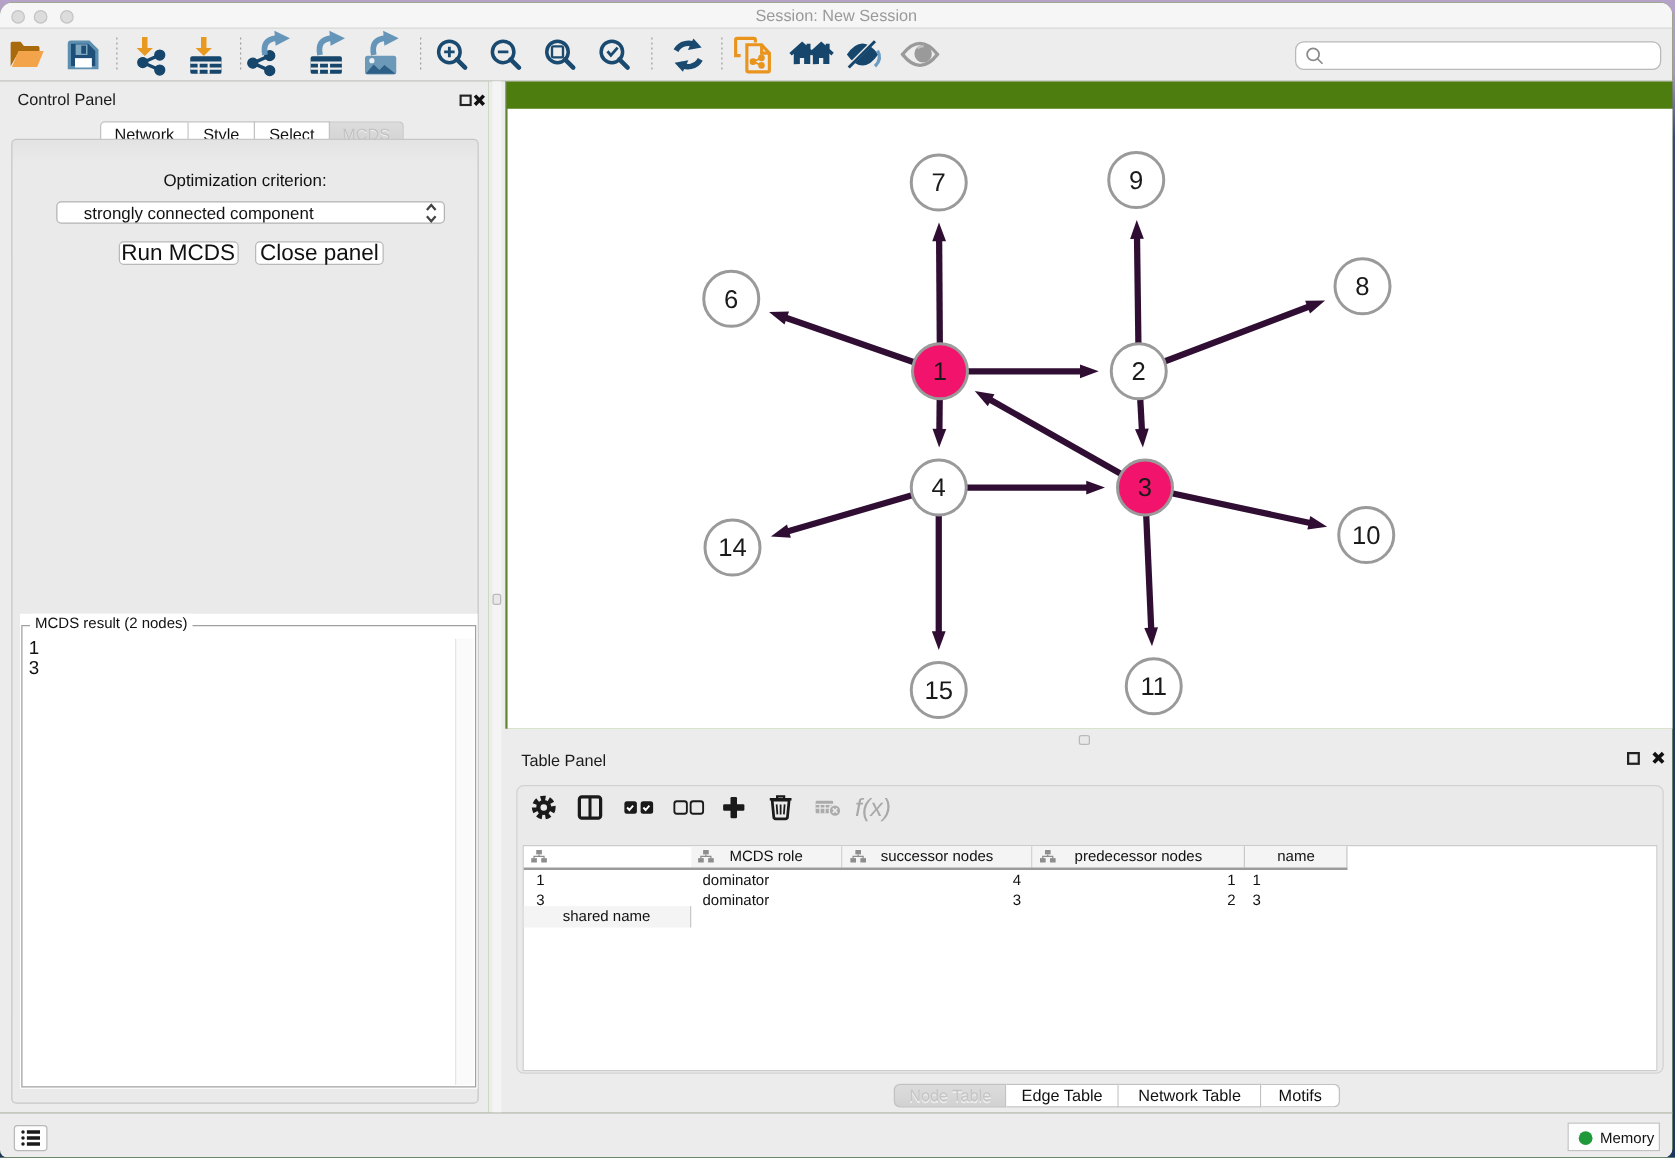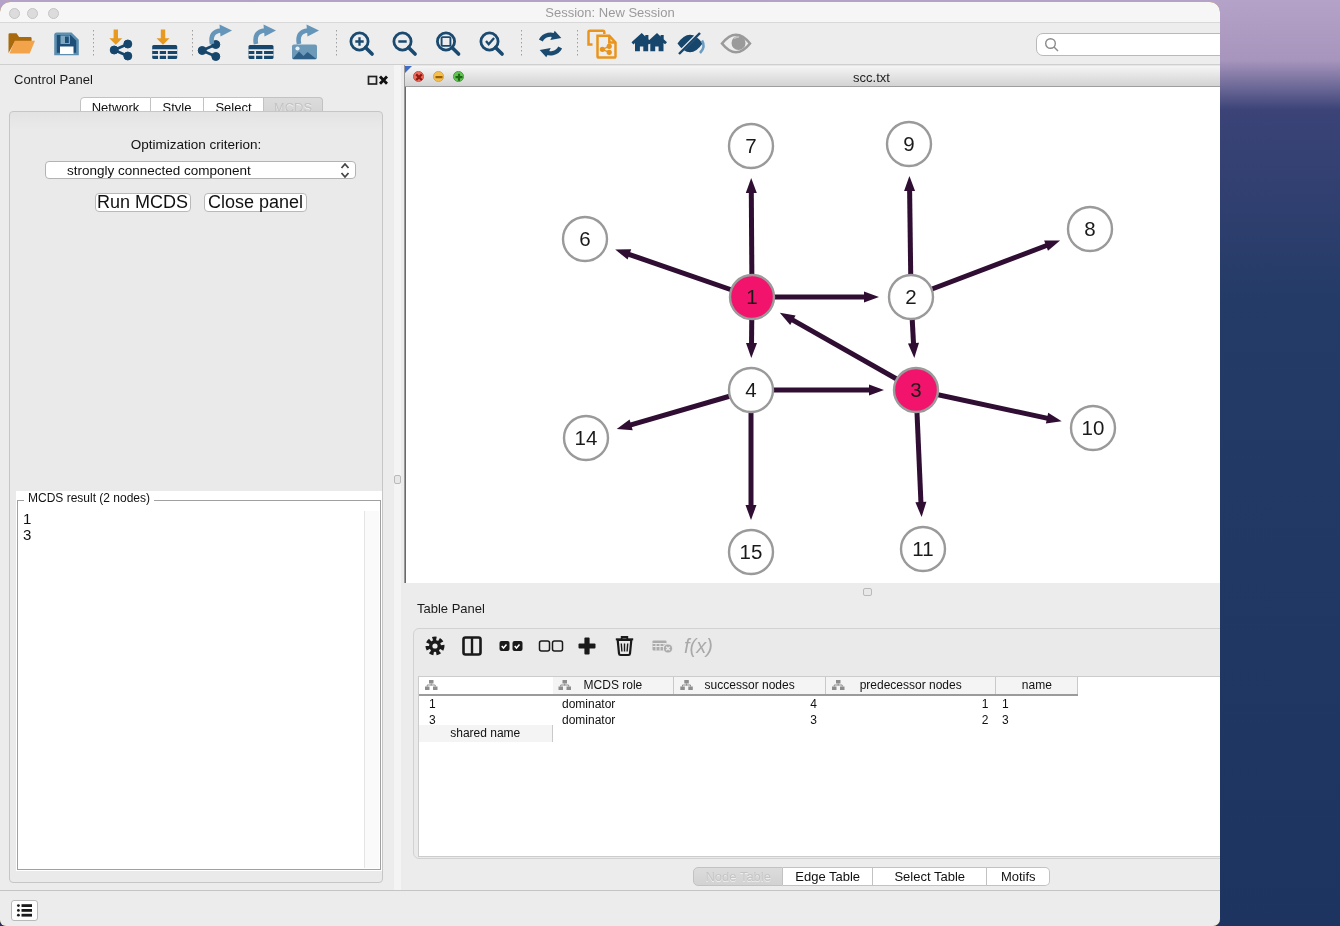--- a/index.html
+++ b/index.html
@@ -3,22 +3,22 @@
 <meta charset="utf-8">
 <style>
 * { margin:0; padding:0; box-sizing:border-box; }
 html,body { width:1340px; height:926px; overflow:hidden; }
 body {
   font-family:"Liberation Sans", sans-serif;
   background:linear-gradient(to bottom, #b4a2c8 0px, #a795bd 60px, #3b4377 110px, #243B67 300px, #1d3460 926px);
   position:relative;
 }
 #win {
-  position:absolute; left:0; top:2px; width:1220px; height:924px;
-  background:#a16207; border-radius:10px 10px 7px 6px;
+  position:absolute; left:0; top:2px; width:1338px; height:924px;
+  background:#4d7c0f; border-radius:10px 10px 7px 6px;
   overflow:hidden;
 }
 
 #titlebar { position:absolute; left:0; top:0; width:100%; height:21px; background:#f6f6f6; border-bottom:1px solid #d8d8d8;}
 #titlebar .circ { position:absolute; top:6px; width:11px; height:11px; border-radius:50%; background:#dcdcdc; border:1px solid #c4c4c4; }
 #title-text { position:absolute; top:3px; left:0; width:100%; text-align:center; font-size:13px; color:#9a9a9a; }
 
 #toolbar { position:absolute; left:0; top:21px; width:100%; height:42px; background:#ededed; border-bottom:1px solid #cfcfcf; }
 #searchbox { position:absolute; left:1036px; top:10px; width:293px; height:23px; background:#fff; border:1px solid #b9b9b9; border-radius:7px; }
 
@@ -245,34 +245,20 @@
         <div id="mcds-label">MCDS result (2 nodes)</div>
         <div style="position:absolute; left:7px; top:20px; font-size:15px; color:#111; line-height:16px;">1<br>3</div>
       </div>
     </div>
   </div>
   <div id="vsplit">
       <div id="vsplit-band"></div>
       <div id="vsplit-h"></div>
     </div>
   <div id="netwin">
-    <div id="nw-titlebar">
-      <svg width="8" height="8" viewBox="0 0 8 8" style="position:absolute;left:0;top:0">
-          <path d="M0,0 H7 L0,7 Z" fill="#3e6dc9"></path>
-        </svg>
-      <div class="mbtn" style="left:8px; background:#ed6b60; border-color:#d35548;"></div>
-      <div class="mbtn" style="left:28px; background:#f5bf4f; border-color:#dda83d;"></div>
-      <div class="mbtn" style="left:48px; background:#62c454; border-color:#43a63c;"></div>
-      <svg width="80" height="23" viewBox="0 0 80 23" style="position:absolute;left:0;top:0">
-        <path d="M11.2,8.4 L16.8,14 M16.8,8.4 L11.2,14" stroke="#8f1a0d" stroke-width="2.2"></path>
-        <path d="M30.5,11.2 h7" stroke="#9a6003" stroke-width="2.2"></path>
-        <path d="M50.5,11.2 h7 M54,7.7 v7" stroke="#1d6812" stroke-width="2.2"></path>
-      </svg>
-      <div id="nw-title">scc.txt</div>
-    </div>
     <div id="nw-canvas">
       <svg width="933" height="496" viewBox="405 87 933 496">
         <g stroke="#300d33" stroke-width="5">
           <line x1="751.0" y1="297.0" x2="750.3" y2="191.0"></line>
           <line x1="751.0" y1="297.0" x2="626.5" y2="253.8"></line>
           <line x1="751.0" y1="297.0" x2="865.0" y2="297.0"></line>
           <line x1="751.0" y1="297.0" x2="750.5" y2="345.0"></line>
           <line x1="910.0" y1="297.0" x2="908.6" y2="189.0"></line>
           <line x1="910.0" y1="297.0" x2="1046.9" y2="245.0"></line>
           <line x1="910.0" y1="297.0" x2="912.6" y2="345.1"></line>
@@ -408,23 +394,23 @@
         <div class="td" style="left:143px; top:35px;">dominator</div>
         <div class="td" style="left:255.3px; top:19px; width:142.7px; text-align:right;">4</div>
         <div class="td" style="left:255.3px; top:35px; width:142.7px; text-align:right;">3</div>
         <div class="td" style="left:407px; top:19px; width:162.4px; text-align:right;">1</div>
         <div class="td" style="left:407px; top:35px; width:162.4px; text-align:right;">2</div>
         <div class="td" style="left:583px; top:19px;">1</div>
         <div class="td" style="left:583px; top:35px;">3</div>
       </div>
     </div>
     <div style="position:absolute; left:289px; top:284px; display:flex;">
-      <div class="btab" style="width:90.4px; background:linear-gradient(#dcdcdc,#d2d2d2); color:#c5c5c5; text-shadow:0 1px 0 #efefef; border-left:1px solid #c2c2c2; border-radius:5px 0 0 5px;">Node Table</div>
+      <div class="btab" style="width:90.4px; background:linear-gradient(#dcdcdc,#d2d2d2); color:#c5c5c5; text-shadow:0 1px 0 #efefef; border-left:1px solid #c2c2c2; border-radius:5px 0 0 5px;margin-left:22px;">Node Table</div>
       <div class="btab" style="width:89.6px;">Edge Table</div>
-      <div class="btab" style="width:114.5px;">Select Table</div>
+      <div class="btab" style="width:114.5px;">Network Table</div>
       <div class="btab" style="width:62.5px; border-radius:0 5px 5px 0;">Motifs</div>
     </div>
   </div>
   <div id="statusbar">
     <div id="listbtn">
       <svg width="25" height="19" viewBox="0 0 25 19" fill="#1a1a1a">
         <rect x="5" y="3.2" width="2.8" height="2.8" rx="1.4"></rect>
           <rect x="9.5" y="3.2" width="10.5" height="2.8"></rect>
         <rect x="5" y="8" width="2.8" height="2.8" rx="1.4"></rect>
           <rect x="9.5" y="8" width="10.5" height="2.8"></rect>

